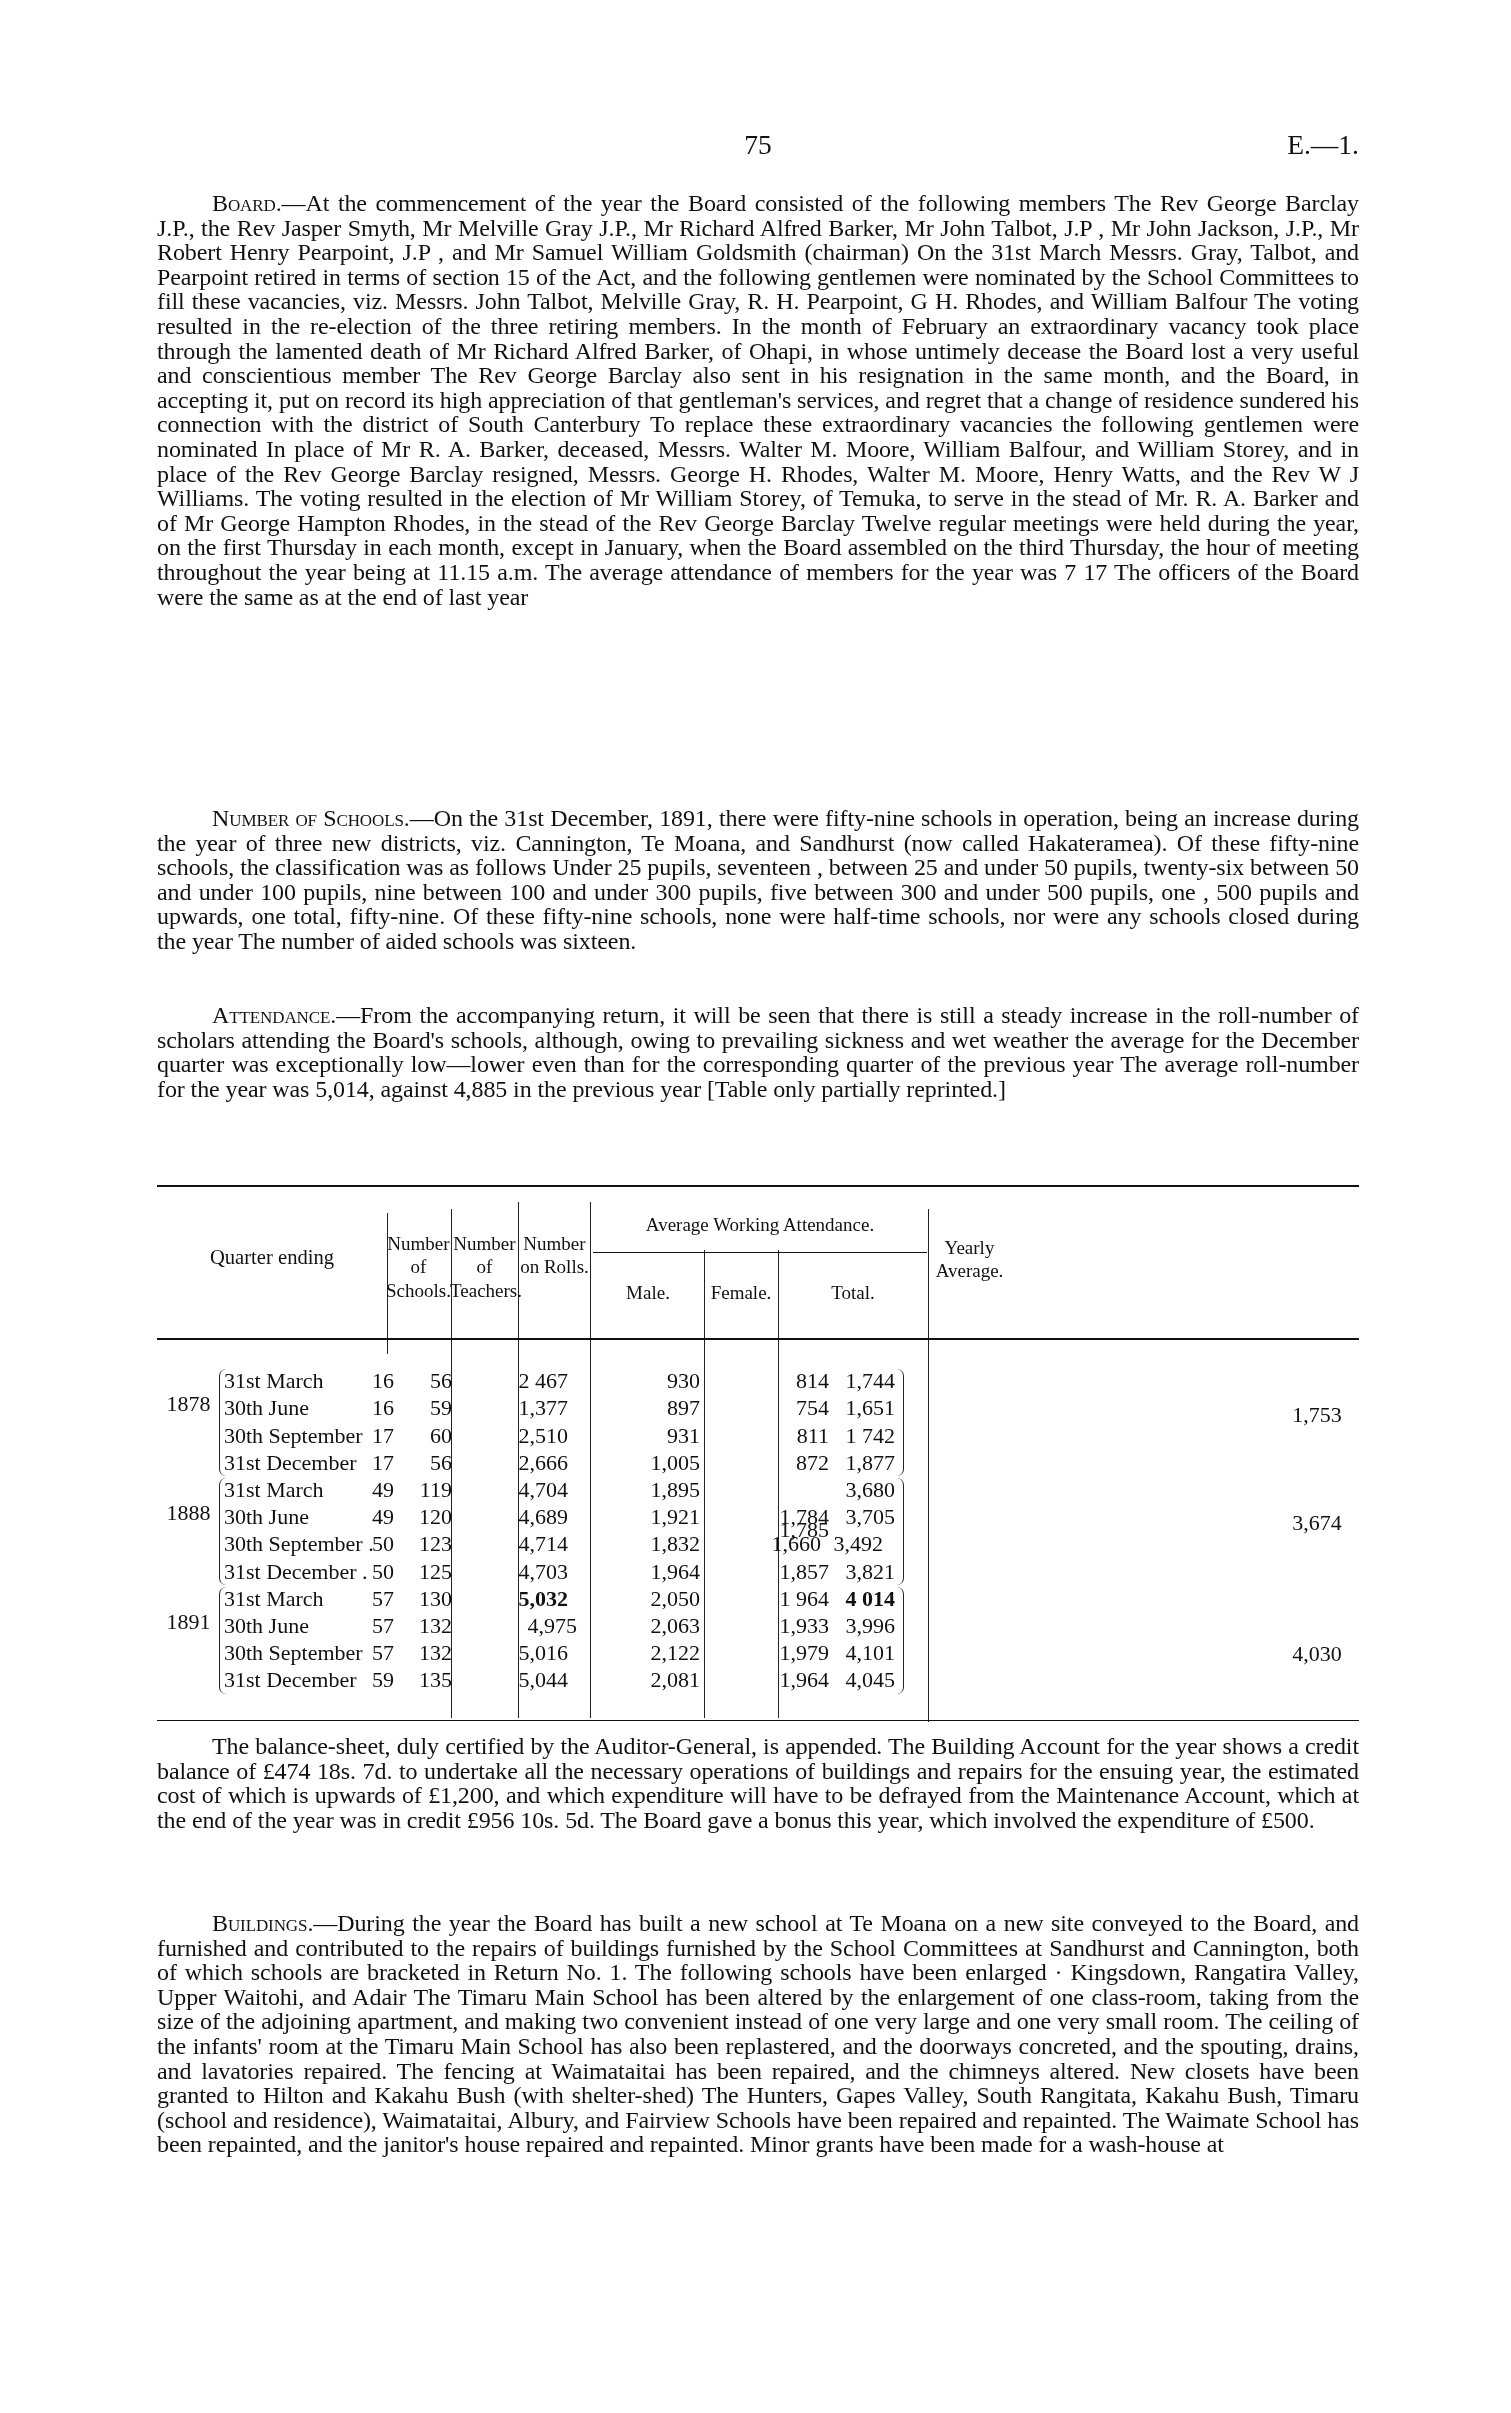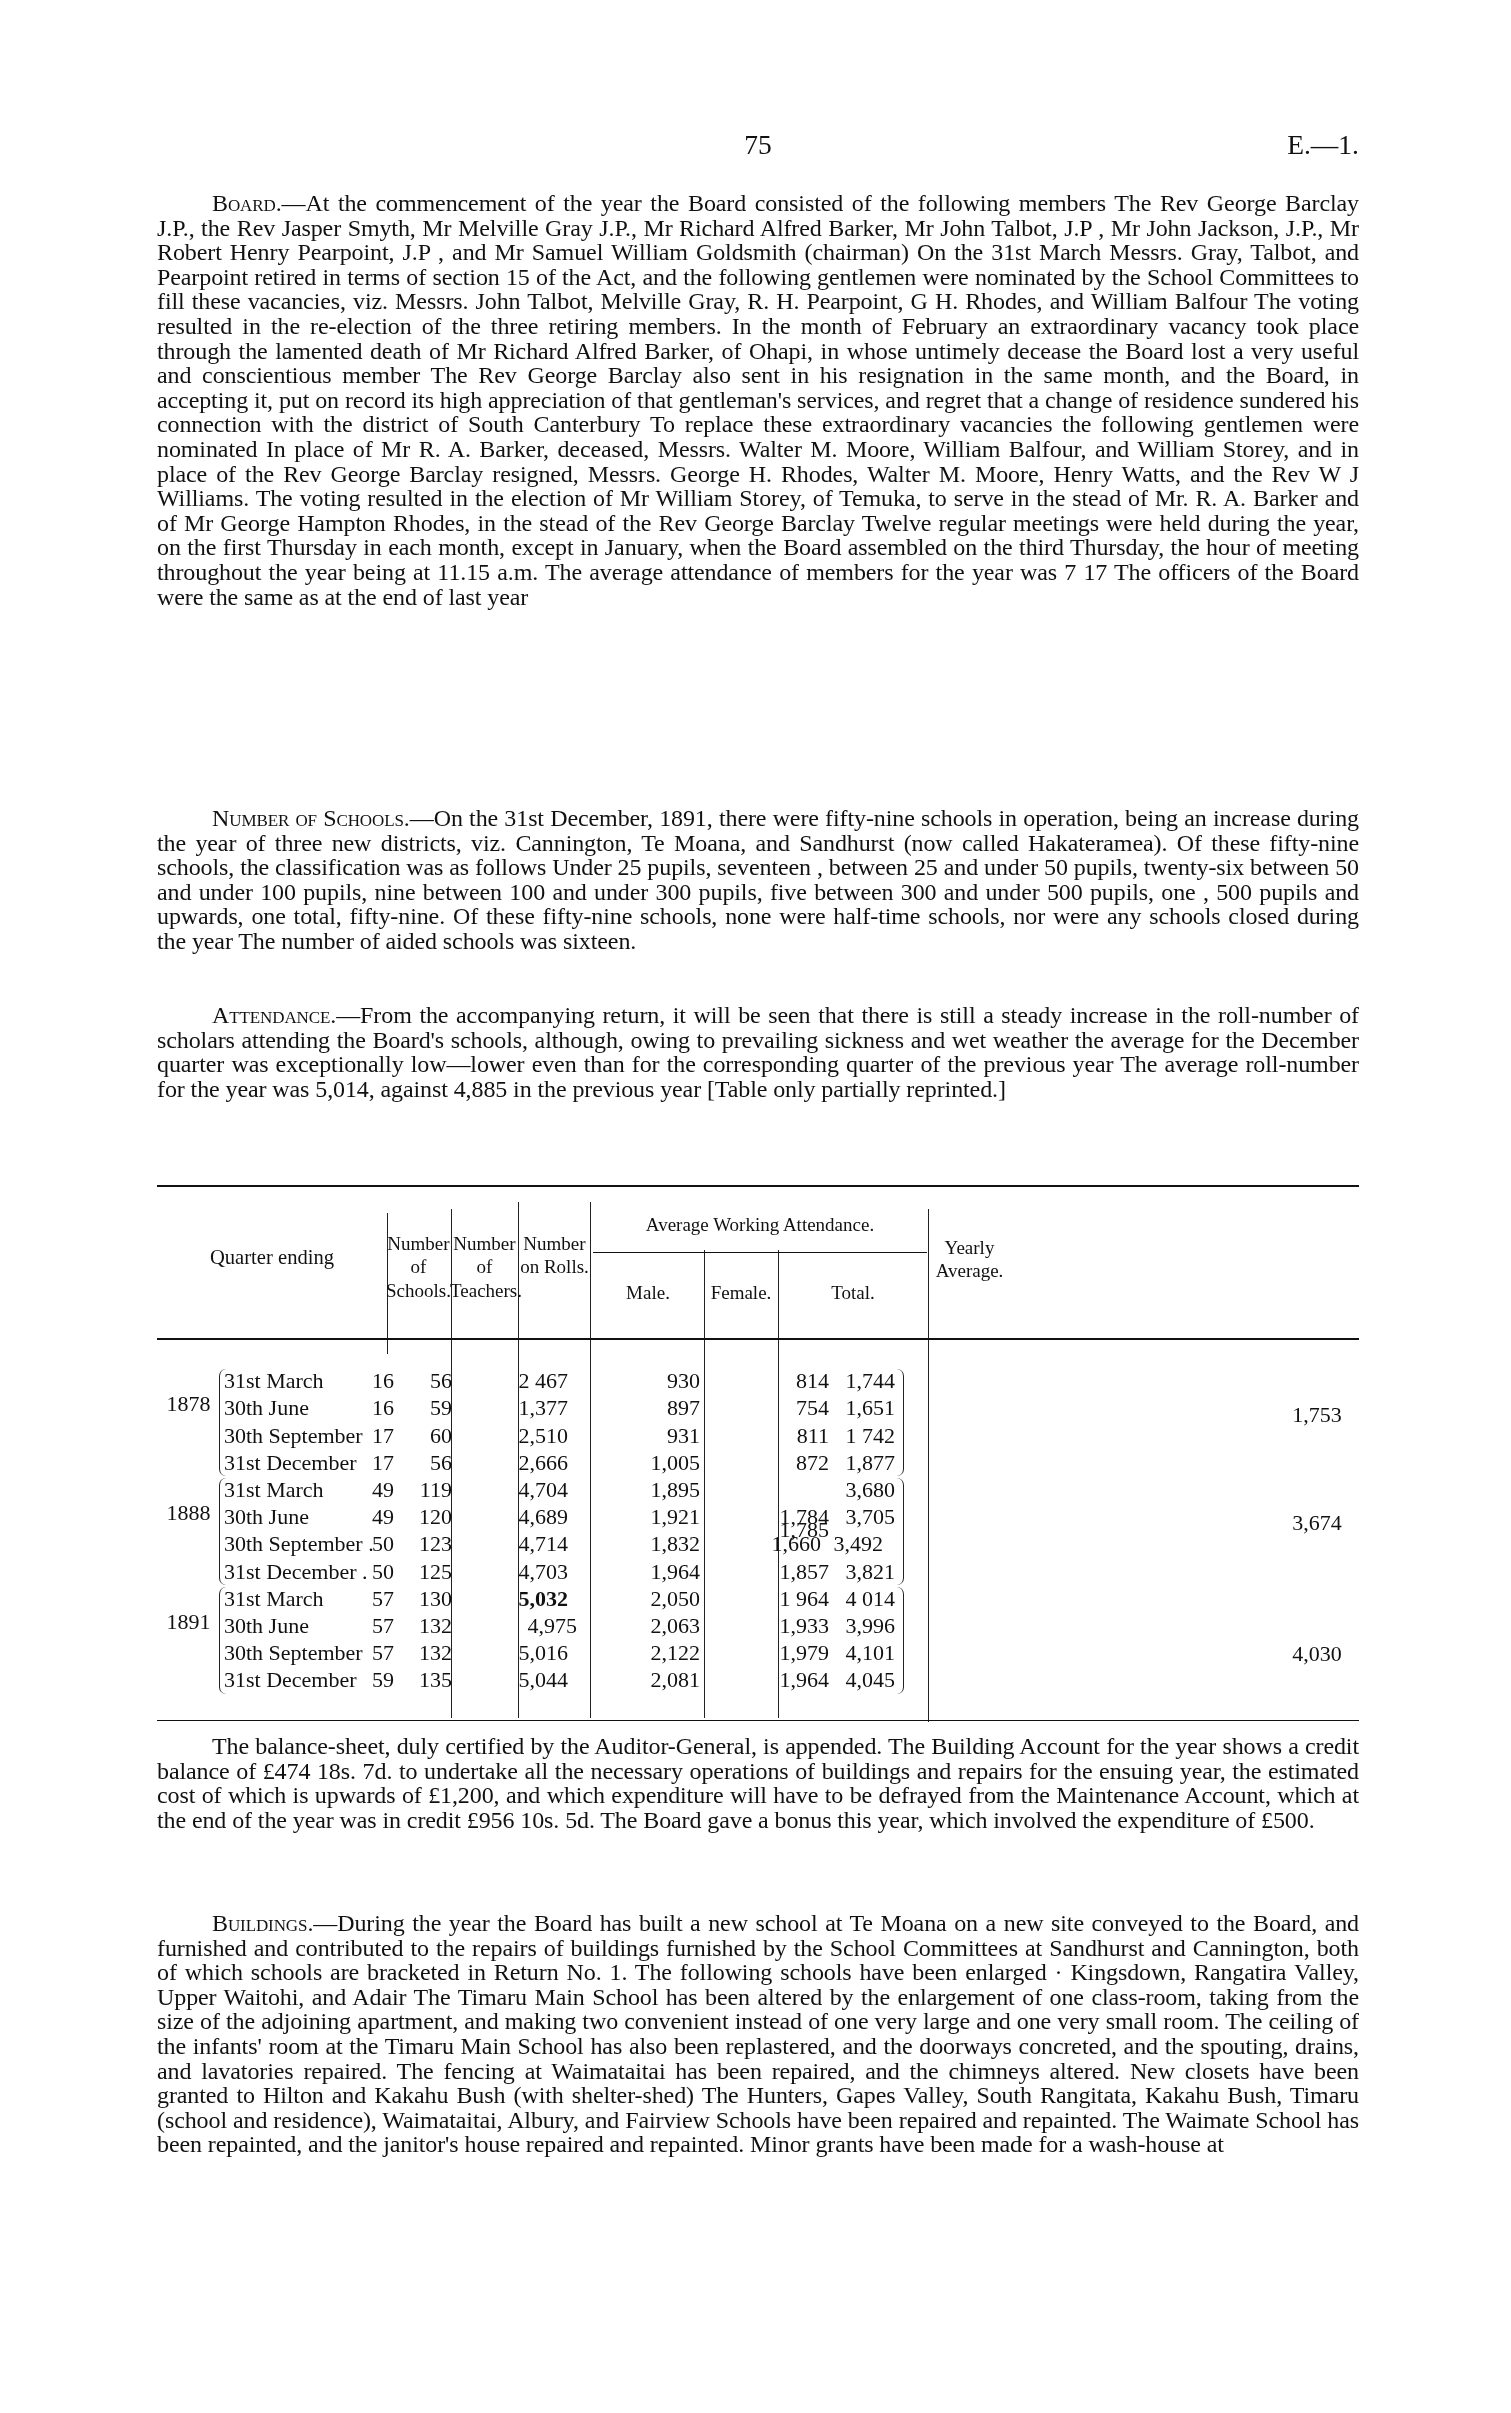--- a/index.html
+++ b/index.html
@@ -178,21 +178,21 @@
   <div class="brace-right" style="left:740px; top:402px; height:107px;"></div>
   <div class="yearly" style="top:456px;">4,030</div>
 
   <div class="row" style="top:400px;">
     <span class="qcell">31st March</span>
     <span class="cell" style="right:965px;">57</span>
     <span class="cell" style="right:907px;">130</span>
     <span class="cell" style="right:791px;font-weight:bold;">5,032</span>
     <span class="cell" style="right:659px;">2,050</span>
     <span class="cell" style="right:530px;">1 964</span>
-    <span class="cell" style="right:464px;">4 014</span>
+    <span class="cell" style="right:464px;font-weight:bold;">4 014</span>
   </div>
   <div class="row" style="top:427px;">
     <span class="qcell">30th June</span>
     <span class="cell" style="right:965px;">57</span>
     <span class="cell" style="right:907px;">132</span>
     <span class="cell" style="right:782px;text-align:right;">4,975</span>
     <span class="cell" style="right:659px;">2,063</span>
     <span class="cell" style="right:530px;">1,933</span>
     <span class="cell" style="right:464px;">3,996</span>
   </div>

